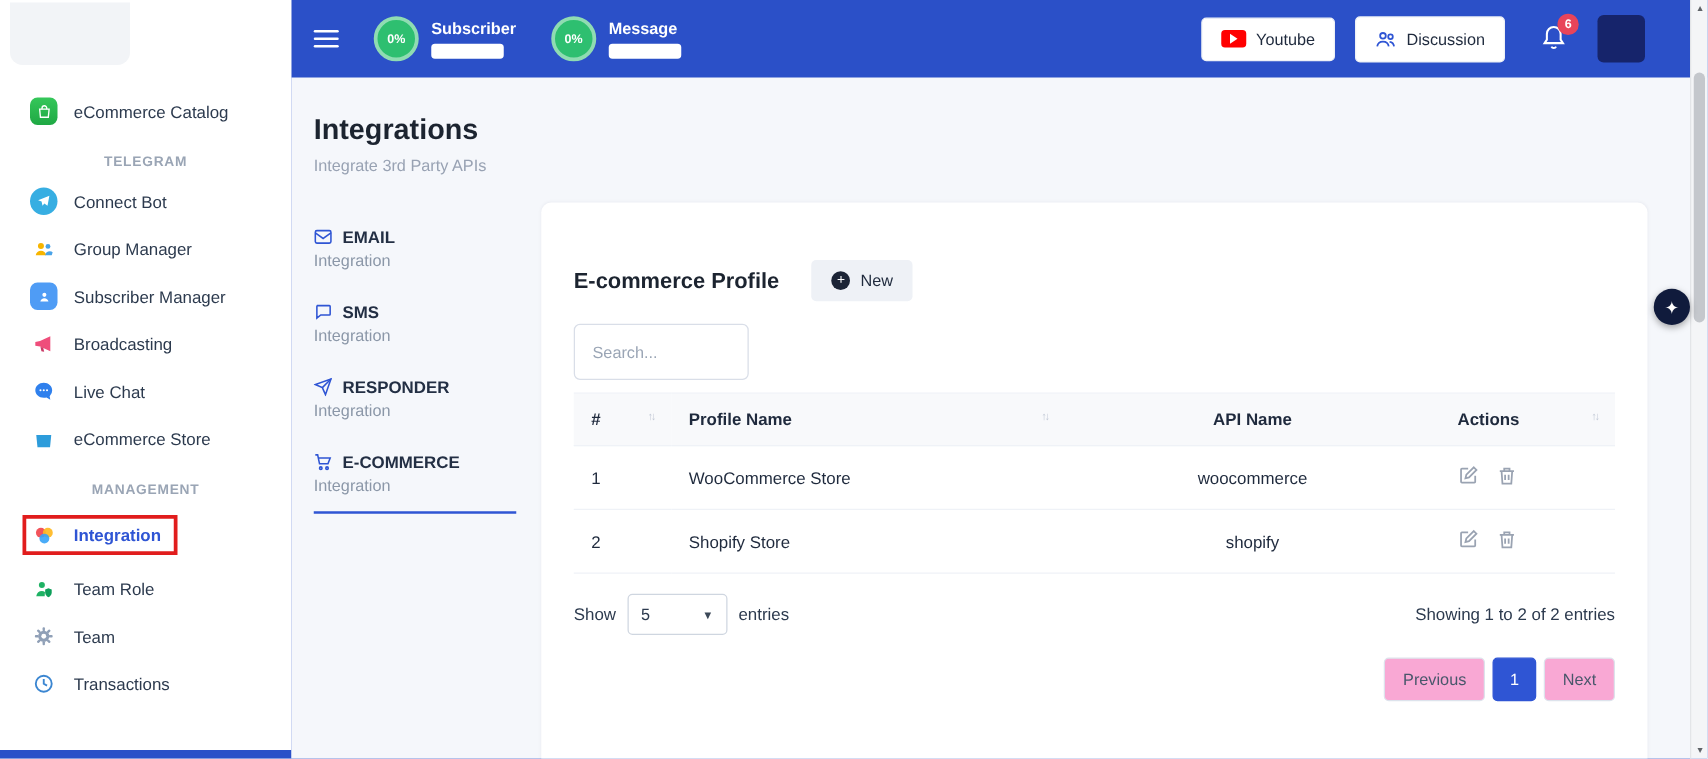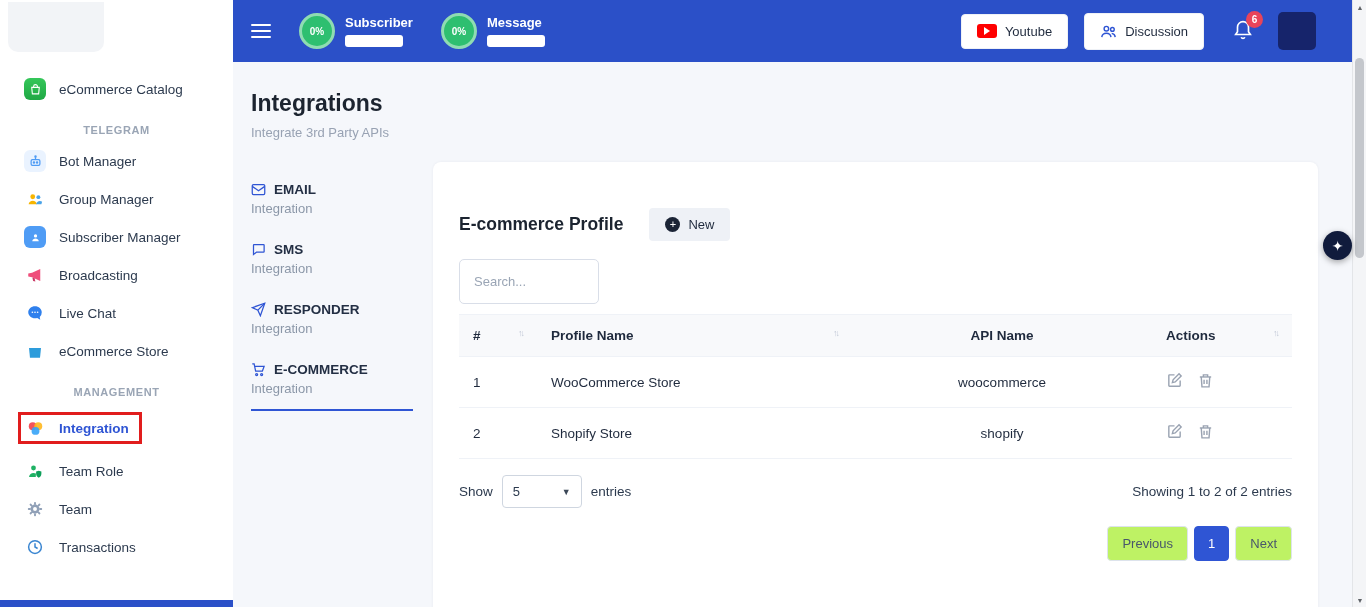--- a/index.html
+++ b/index.html
@@ -65,21 +65,21 @@
   .col-num { width:78px; }
   .col-api { width:300px; text-align:center; }
   .col-actions { width:140px; }
   .action-btn { background:none; border:none; color:#9aa3b2; cursor:pointer; margin-right:10px; padding:0; }
 
   .table-footer { display:flex; align-items:center; justify-content:space-between; margin-top:16px; font-size:13.5px; color:#2c3a4e; }
   .show-group { display:flex; align-items:center; }
   .select-box { display:inline-flex; align-items:center; justify-content:space-between; min-width:80px; border:1px solid #cfd6e0; border-radius:4px; padding:8px 10px; margin:0 9px; font-size:13px; cursor:pointer; background:#fff; }
   .select-box .chev { color:#3c4858; font-size:9px; }
   .pagination { display:flex; justify-content:flex-end; gap:6px; margin-top:18px; }
-  .page-btn { border:1px solid #dde3ec; background:#bef264; color:#49576b; font-size:13px; padding:9px 14px; border-radius:4px; cursor:pointer; }
+  .page-btn { border:1px solid #dde3ec; background:#f9a8d4; color:#49576b; font-size:13px; padding:9px 14px; border-radius:4px; cursor:pointer; }
   .page-btn.current { background:#2f55d4; border-color:#2f55d4; color:#fff; padding:9px 13px; }
 
   
   .scrollbar { position:absolute; right:0; top:0; width:14px; height:607px; background:#f4f5f7; border-left:1px solid #e3e5e8; z-index:40; }
   .sb-arrow { width:14px; height:14px; font-size:7px; color:#5f6368; display:flex; align-items:center; justify-content:center; cursor:pointer; }
   .sb-arrow.down { position:absolute; bottom:0; }
   .sb-thumb { position:absolute; top:58px; left:2px; width:9px; height:200px; background:#c4c7cc; border-radius:5px; cursor:grab; }
   .ai-fab { position:absolute; right:14px; top:231px; width:29px; height:29px; border-radius:50%; background:#101b3c; color:#fff; display:flex; align-items:center; justify-content:center; font-size:14px; z-index:41; border:none; box-shadow:0 2px 6px rgba(0,0,0,.35); cursor:pointer; }
 </style>
 </head>
@@ -96,33 +96,29 @@
           <svg width="13" height="13" viewBox="0 0 24 24" fill="none" stroke="#fff" stroke-width="2">
               <path d="M5 8h14l-1.2 12H6.2L5 8z"></path>
               <path d="M8.5 8V6.5a3.5 3.5 0 017 0V8"></path>
             </svg>
         </span>
         <span>eCommerce Catalog</span>
       </a>
 
       <div class="side-section">TELEGRAM</div>
 
-
-      <a class="side-item">
-        <span class="icon-badge" style="background:#eaf3ff;">
-          <svg width="15" height="15" viewBox="0 0 24 24" fill="none" stroke="#4f9cf5" stroke-width="2">
-              <rect x="5" y="9" width="14" height="9" rx="2"></rect>
-              <path d="M12 9V5"></path>
-              <circle cx="12" cy="4" r="1"></circle>
-              <circle cx="9.5" cy="13.5" r="1" fill="#4f9cf5"></circle>
-              <circle cx="14.5" cy="13.5" r="1" fill="#4f9cf5"></circle>
-            </svg>
-        </span>
-        <span>Bot Manager</span>
-      </a>
+      <a class="side-item">
+        <span class="icon-badge" style="background:#37aee2;border-radius:50%;">
+          <svg width="12" height="12" viewBox="0 0 24 24">
+              <path d="M21 3L3 10.5l5.5 2L10 19l3-3.5L18 19 21 3z" fill="#fff"></path>
+            </svg>
+        </span>
+        <span>Connect Bot</span>
+      </a>
+
 
       <a class="side-item">
         <span class="icon-badge">
           <svg width="18" height="18" viewBox="0 0 24 24">
               <circle cx="9" cy="9" r="3.2" fill="#f7b500"></circle>
               <path d="M3.5 19c.4-3 2.7-4.8 5.5-4.8s5.1 1.8 5.5 4.8z" fill="#f7b500"></path>
               <circle cx="16.5" cy="9.5" r="2.6" fill="#4aa3e8"></circle>
               <path d="M13.5 19c.4-2.6 2.3-4.3 5-4.3 1.2 0 2.3.4 3 1.1l-1 3.2z" fill="#4aa3e8"></path>
             </svg>
         </span>

